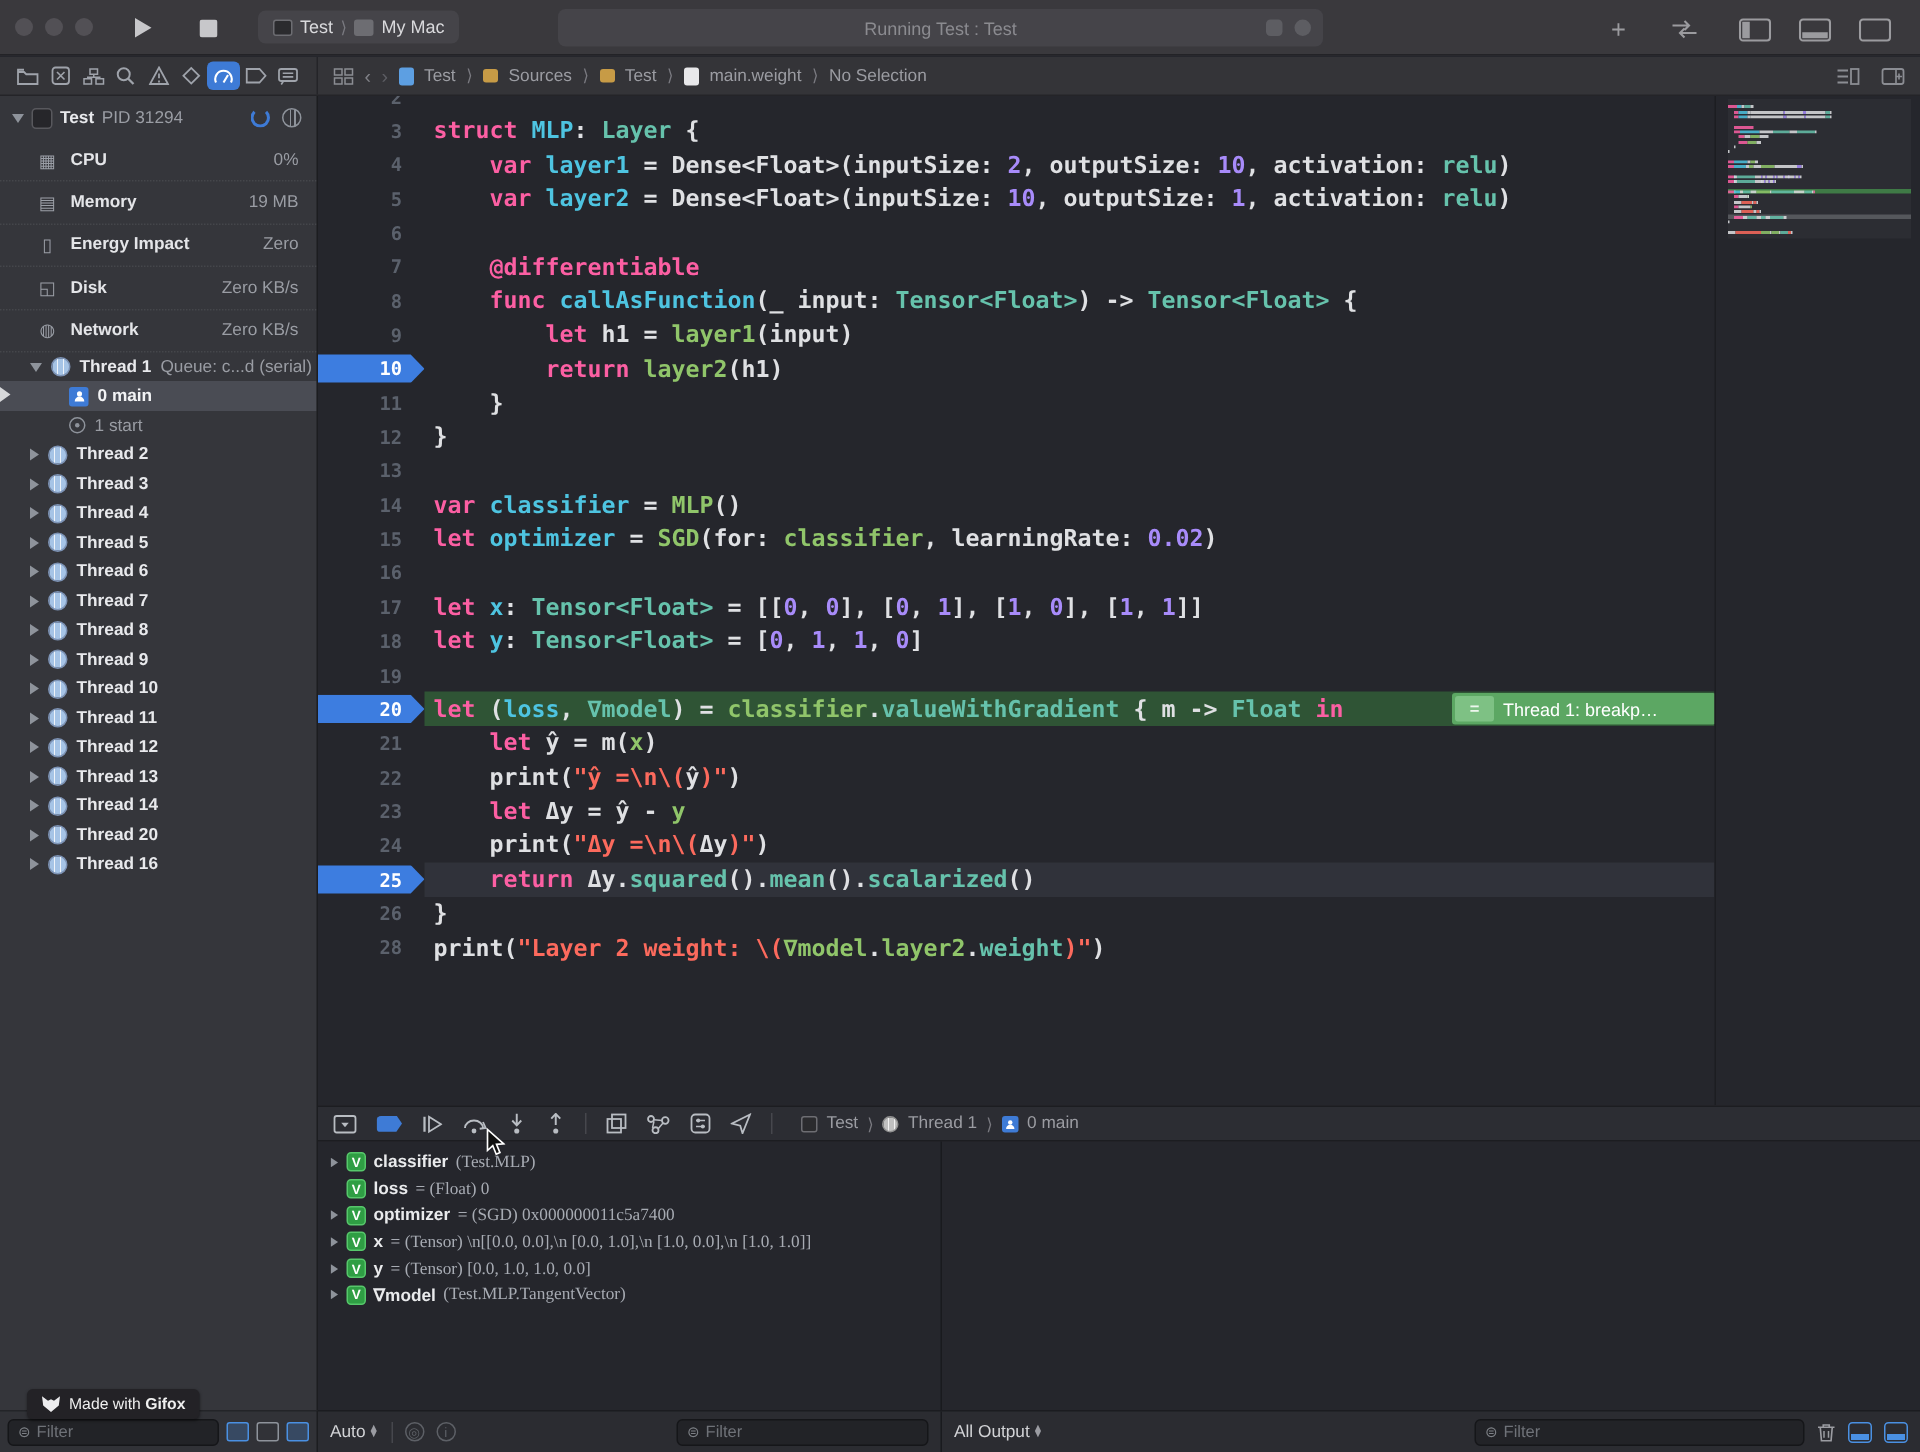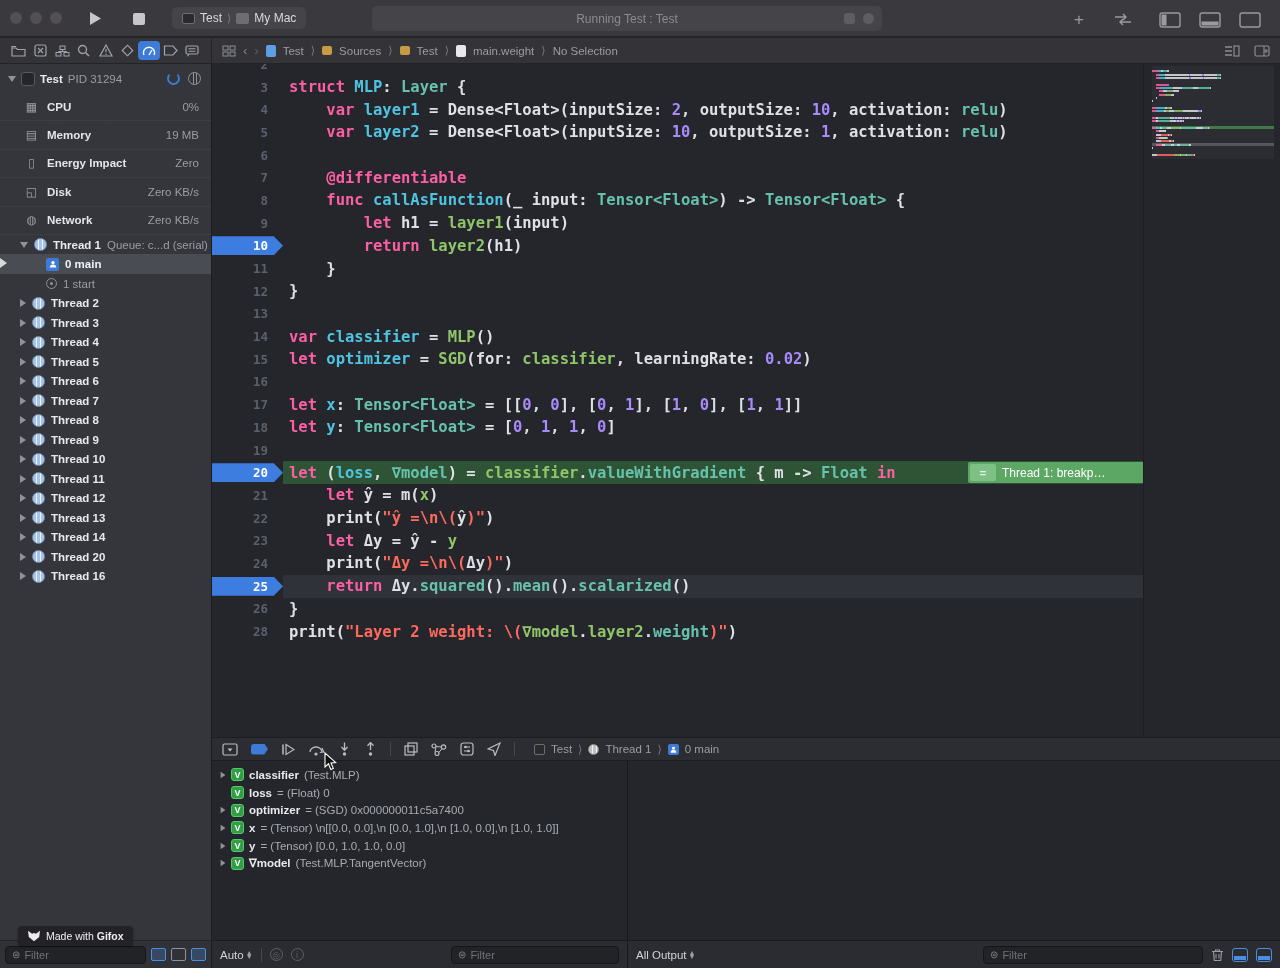--- a/index.html
+++ b/index.html
@@ -103,21 +103,21 @@
   .dbjump { display:flex; align-items:center; gap:6px; margin-left:6px; }
   .bp-pill { width:17px; height:11px; background:#3e7bd6; border-radius:3px; clip-path:polygon(0 0,78% 0,100% 50%,78% 100%,0 100%); }
   
   .vars { position:absolute; left:212px; top:762px; width:415px; height:178px; background:#25262c; overflow:hidden;
     font-size:11.5px; padding-top:4px; }
   .vrow { height:17.7px; display:flex; align-items:center; gap:5px; padding-left:8px; }
   .vrow .tri { transform:scale(.8); }
   .vbadge { width:13px; height:13px; background:#2f9e44; border:1px solid #57c76b; border-radius:3px; color:#fff;
     font-size:9px; font-weight:bold; display:flex; align-items:center; justify-content:center; flex:none; }
   .vname { font-weight:bold; color:#e9eaec; }
-  .vrest { color:#a7abb3; white-space:nowrap; }
+  .vrest { color:#a7abb3; white-space:nowrap;font-family:Liberation Serif, serif; }
   .consoledivider { position:absolute; left:627px; top:761px; width:1px; height:179px; background:#191a1e; }
   .console { position:absolute; left:628px; top:762px; width:652px; height:178px; background:#25262c;
     font:700 15px "DejaVu Sans Mono", monospace; color:#43c743; padding:5px 8px; }
   
   .bottombar { position:absolute; left:212px; top:940px; width:1068px; height:28px; background:#2b2c31;
     border-top:1px solid #1b1c20; display:flex; align-items:center; font-size:11.5px; color:#d2d3d6; }
   .bb-left { width:415px; display:flex; align-items:center; gap:8px; padding:0 8px; }
   .bb-right { flex:1; display:flex; align-items:center; gap:8px; padding:0 8px; border-left:1px solid #191a1e; height:100%; }
   .updown { display:inline-flex; flex-direction:column; line-height:4px; font-size:7px; color:#9b9ca2; margin-left:2px; }
   .dimcirc { width:13px; height:13px; border-radius:50%; border:1.5px solid #5d6066; color:#5d6066; font-size:9px;

